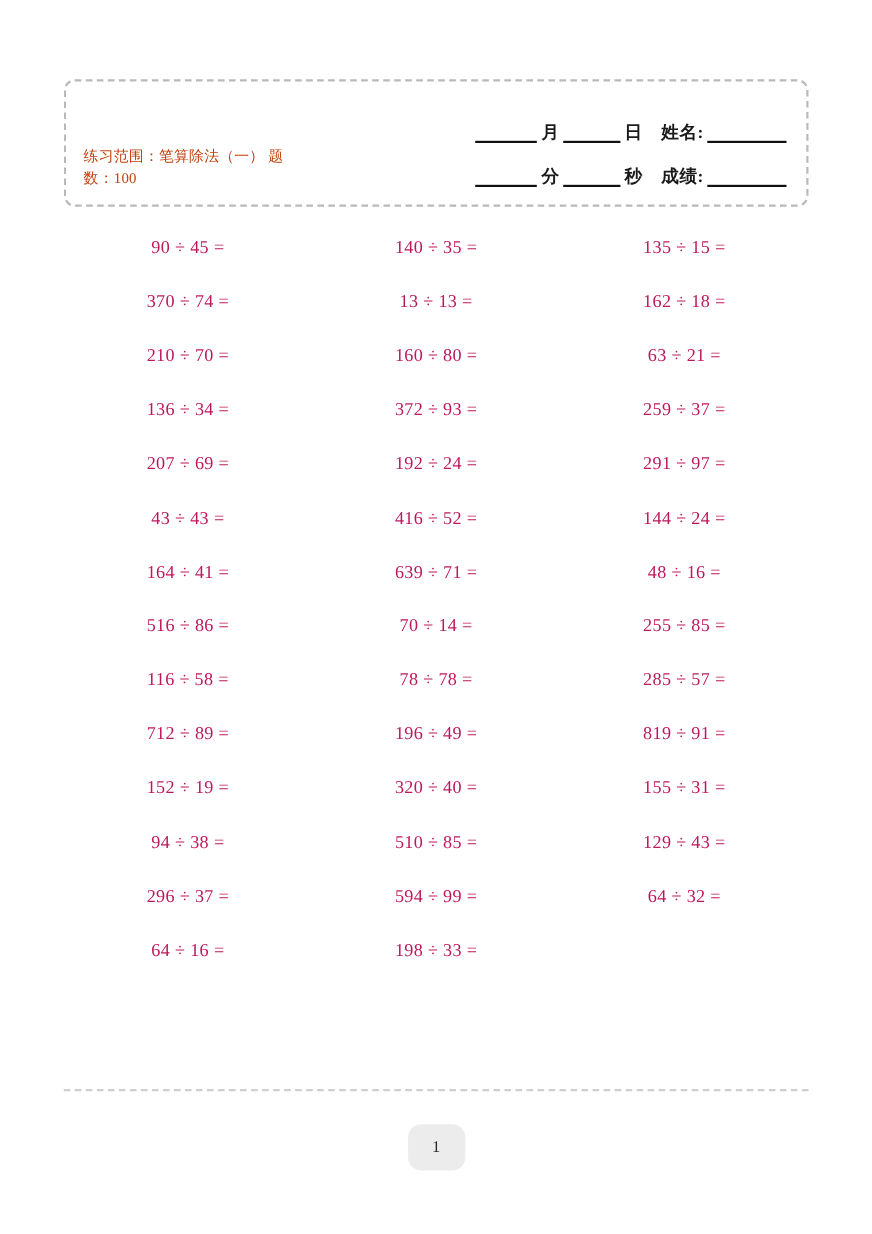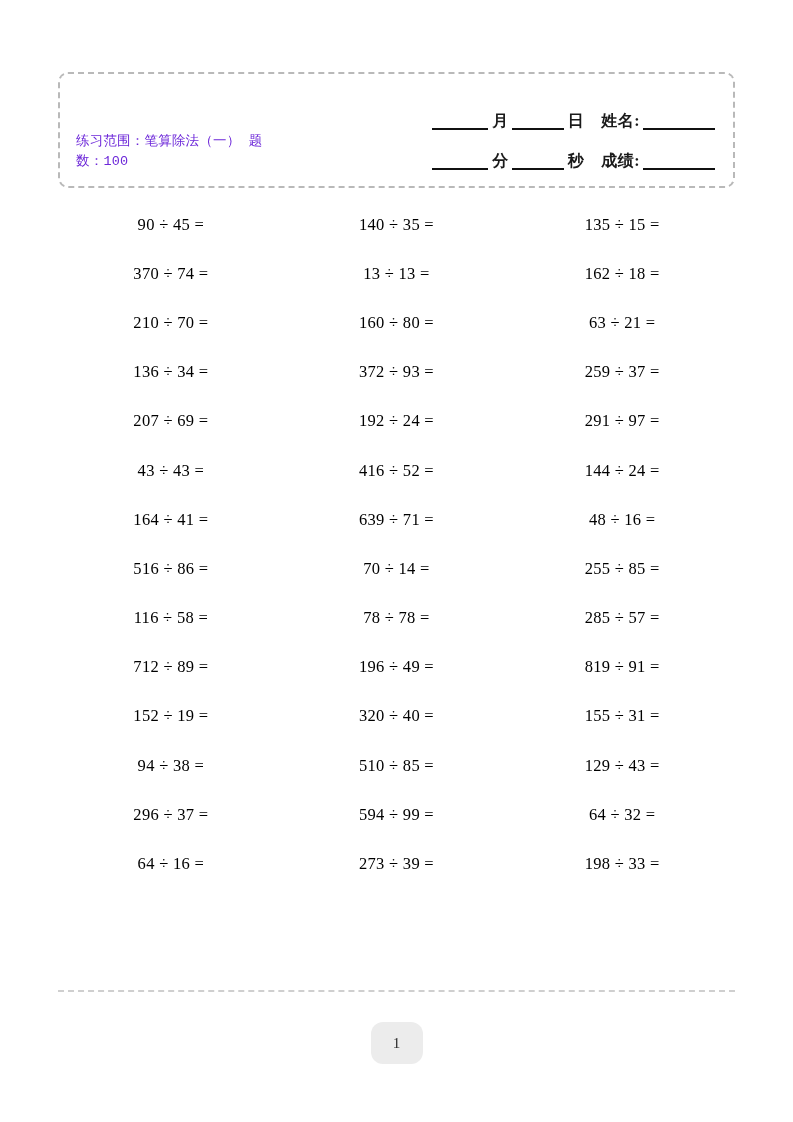--- a/index.html
+++ b/index.html
@@ -28,22 +28,22 @@
     box-sizing: border-box;
   }
 
   .scope-block {
     position: absolute;
     left: 16px;
     top: 58px;
     width: 250px;
     font-size: 13.5px;
     line-height: 1.45;
-    font-family: Liberation Mono, monospace;
-    color: #6d28d9;
+    font-family: Liberation Serif, serif;
+    color: #c2410c;
     letter-spacing: 0.2px;
   }
 
   .fields {
     position: absolute;
     right: 18px;
     top: 16px;
     width: 350px;
   }
   .field-row {
@@ -81,21 +81,21 @@
     grid-template-columns: repeat(3, 1fr);
     grid-auto-rows: 49.2px;
   }
   .cell {
     display: flex;
     align-items: center;
     justify-content: center;
     font-size: 16.5px;
     letter-spacing: 0.3px;
     white-space: nowrap;
-    color: #000000;
+    color: #be185d;
   }
 
   
   .footer-rule {
     position: absolute;
     left: 58px;
     top: 990px;
     width: 677px;
     border-top: 2px dashed #cfcfcf;
   }
@@ -182,20 +182,19 @@
     <div class="cell">152 ÷ 19 =</div>
     <div class="cell">320 ÷ 40 =</div>
     <div class="cell">155 ÷ 31 =</div>
     <div class="cell">94 ÷ 38 =</div>
     <div class="cell">510 ÷ 85 =</div>
     <div class="cell">129 ÷ 43 =</div>
     <div class="cell">296 ÷ 37 =</div>
     <div class="cell">594 ÷ 99 =</div>
     <div class="cell">64 ÷ 32 =</div>
     <div class="cell">64 ÷ 16 =</div>
-    <div class="cell">273 ÷ 39 =</div>
     <div class="cell">198 ÷ 33 =</div>
   </div>
 
 <div class="footer-rule"></div>
 <div class="page-badge">
   <span>1</span>
 </div>
 
 </body></html>

